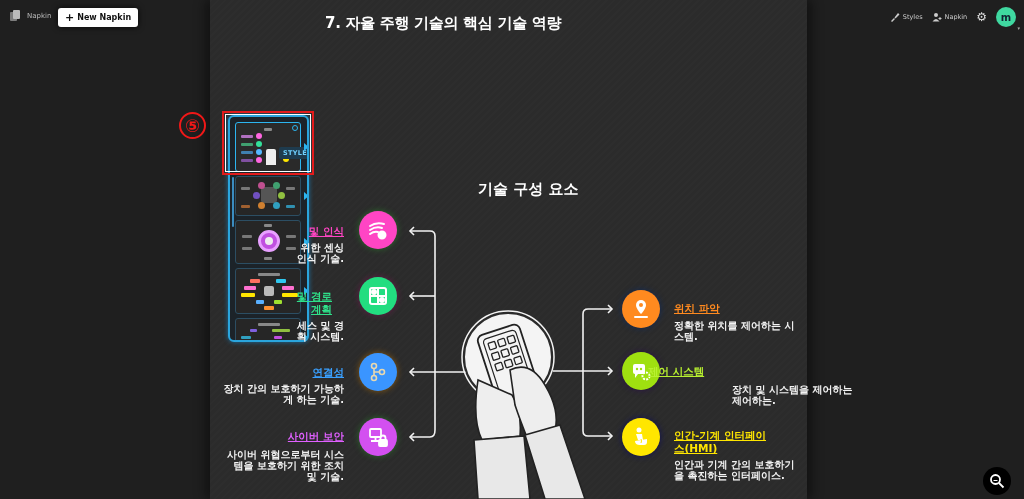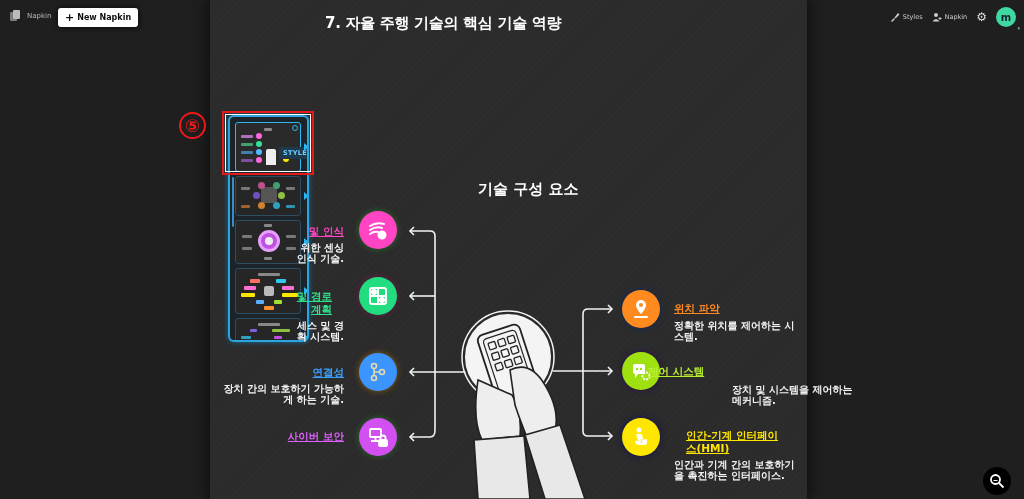--- a/index.html
+++ b/index.html
@@ -262,20 +262,25 @@
 
   <div class="node-icon" style="left:359px;top:418px;background:#d350f0;box-shadow:0 0 6px #2a6e2a;">
     <svg viewBox="0 0 24 24" fill="none" stroke="#fff" stroke-width="1.8">
         <rect x="4" y="4" width="11" height="8" rx="1"></rect>
         <path d="M9.5 12v3M5 16h9"></path>
         <rect x="13" y="15" width="8" height="6" rx="1" fill="#fff"></rect>
         <path d="M14.5 15v-2a2.5 2.5 0 015 0v2"></path>
       </svg>
   </div>
   <div class="lbl r" style="right:680px;top:430px;color:#e060ff;">사이버 보안</div>
+  <div class="desc r" style="right:680px;top:449px;">
+    <div>사이버 위협으로부터 시스</div>
+    <div>템을 보호하기 위한 조치</div>
+    <div>및 기술.</div>
+  </div>
 
   <div class="node-icon" style="left:622px;top:290px;background:#ff8a1f;box-shadow:0 0 6px #102a5a;">
     <svg viewBox="0 0 24 24" fill="#fff">
         <path d="M12 3a5 5 0 015 5c0 4-5 9-5 9s-5-5-5-9a5 5 0 015-5z"></path>
         <circle cx="12" cy="8" r="2" fill="#ff8a1f"></circle>
         <rect x="5" y="19" width="14" height="2" rx="1"></rect>
       </svg>
   </div>
   <div class="lbl" style="left:674px;top:302px;color:#ff8a1f;">위치 파악</div>
   <div class="desc" style="left:674px;top:320px;">
@@ -288,32 +293,32 @@
         <rect x="4" y="5" width="12" height="10" rx="2" fill="#fff"></rect>
         <path d="M6 15v4l3-4" fill="#fff"></path>
         <circle cx="8" cy="10" r="1.2" fill="#9fe010"></circle>
         <circle cx="12" cy="10" r="1.2" fill="#9fe010"></circle>
         <circle cx="17" cy="17" r="3.5" fill="none" stroke="#fff" stroke-width="2" stroke-dasharray="2 1.2"></circle>
       </svg>
   </div>
   <div class="lbl" style="left:648px;top:365px;color:#b8f030;">제어 시스템</div>
   <div class="desc" style="left:712px;top:384px;margin-left:20px;">
     <div>장치 및 시스템을 제어하는</div>
-    <div>메커니즘.</div>
+    <div>제어하는.</div>
   </div>
 
   <div class="node-icon" style="left:622px;top:418px;background:#ffe600;box-shadow:0 0 6px #10105a;">
     <svg viewBox="0 0 24 24" fill="#fff">
         <circle cx="10" cy="5" r="2.5"></circle>
         <path d="M7 9h6l1 6H9z"></path>
         <path d="M6 16q0 4 5 4h4q3 0 3-3v-3z"></path>
         <path d="M12 14q1 2 0 4" stroke="#ffe600" stroke-width="1" fill="none"></path>
       </svg>
   </div>
-  <div class="lbl" style="left:674px;top:429px;color:#ffe600;line-height:13px;margin-left:12px;">
+  <div class="lbl" style="left:674px;top:429px;color:#ffe600;line-height:13px;">
     <div>인간-기계 인터페이</div>
     <div>스(HMI)</div>
   </div>
   <div class="desc" style="left:674px;top:459px;">
     <div>인간과 기계 간의 보호하기</div>
     <div>을 촉진하는 인터페이스.</div>
   </div>
 
   <div class="zoom-btn">
     <svg width="16" height="16" viewBox="0 0 16 16" fill="none" stroke="#fff" stroke-width="1.8">

